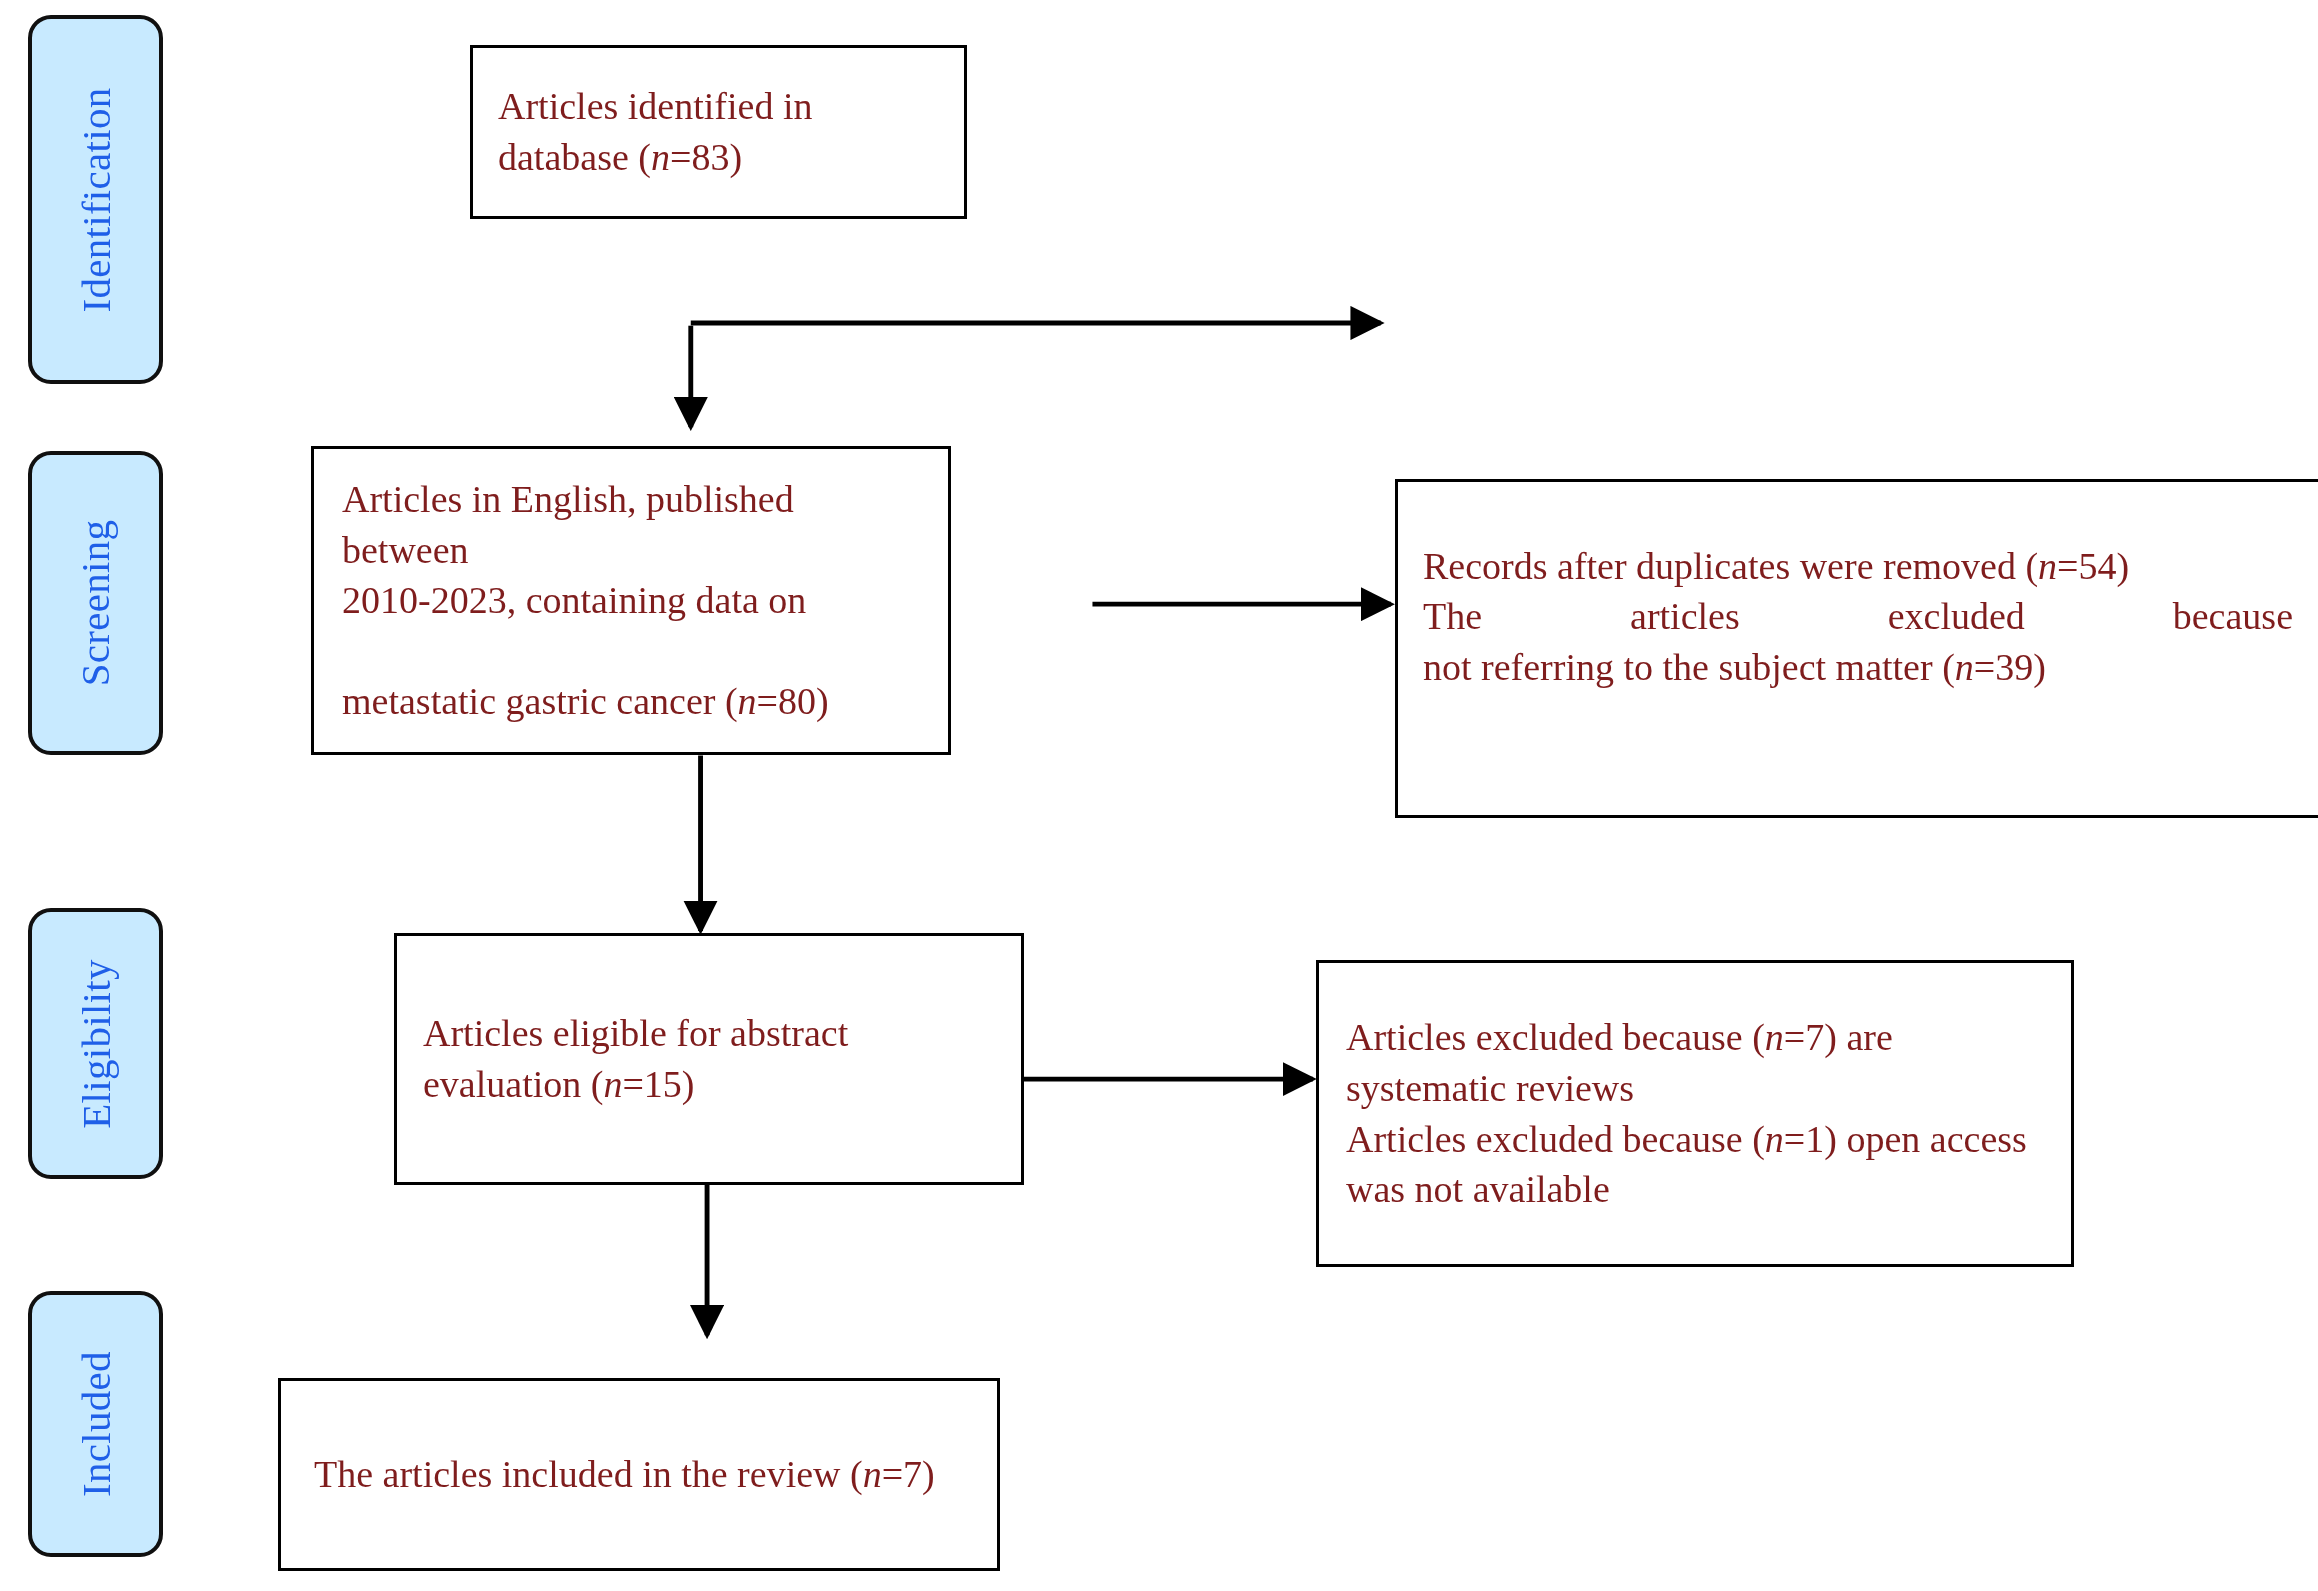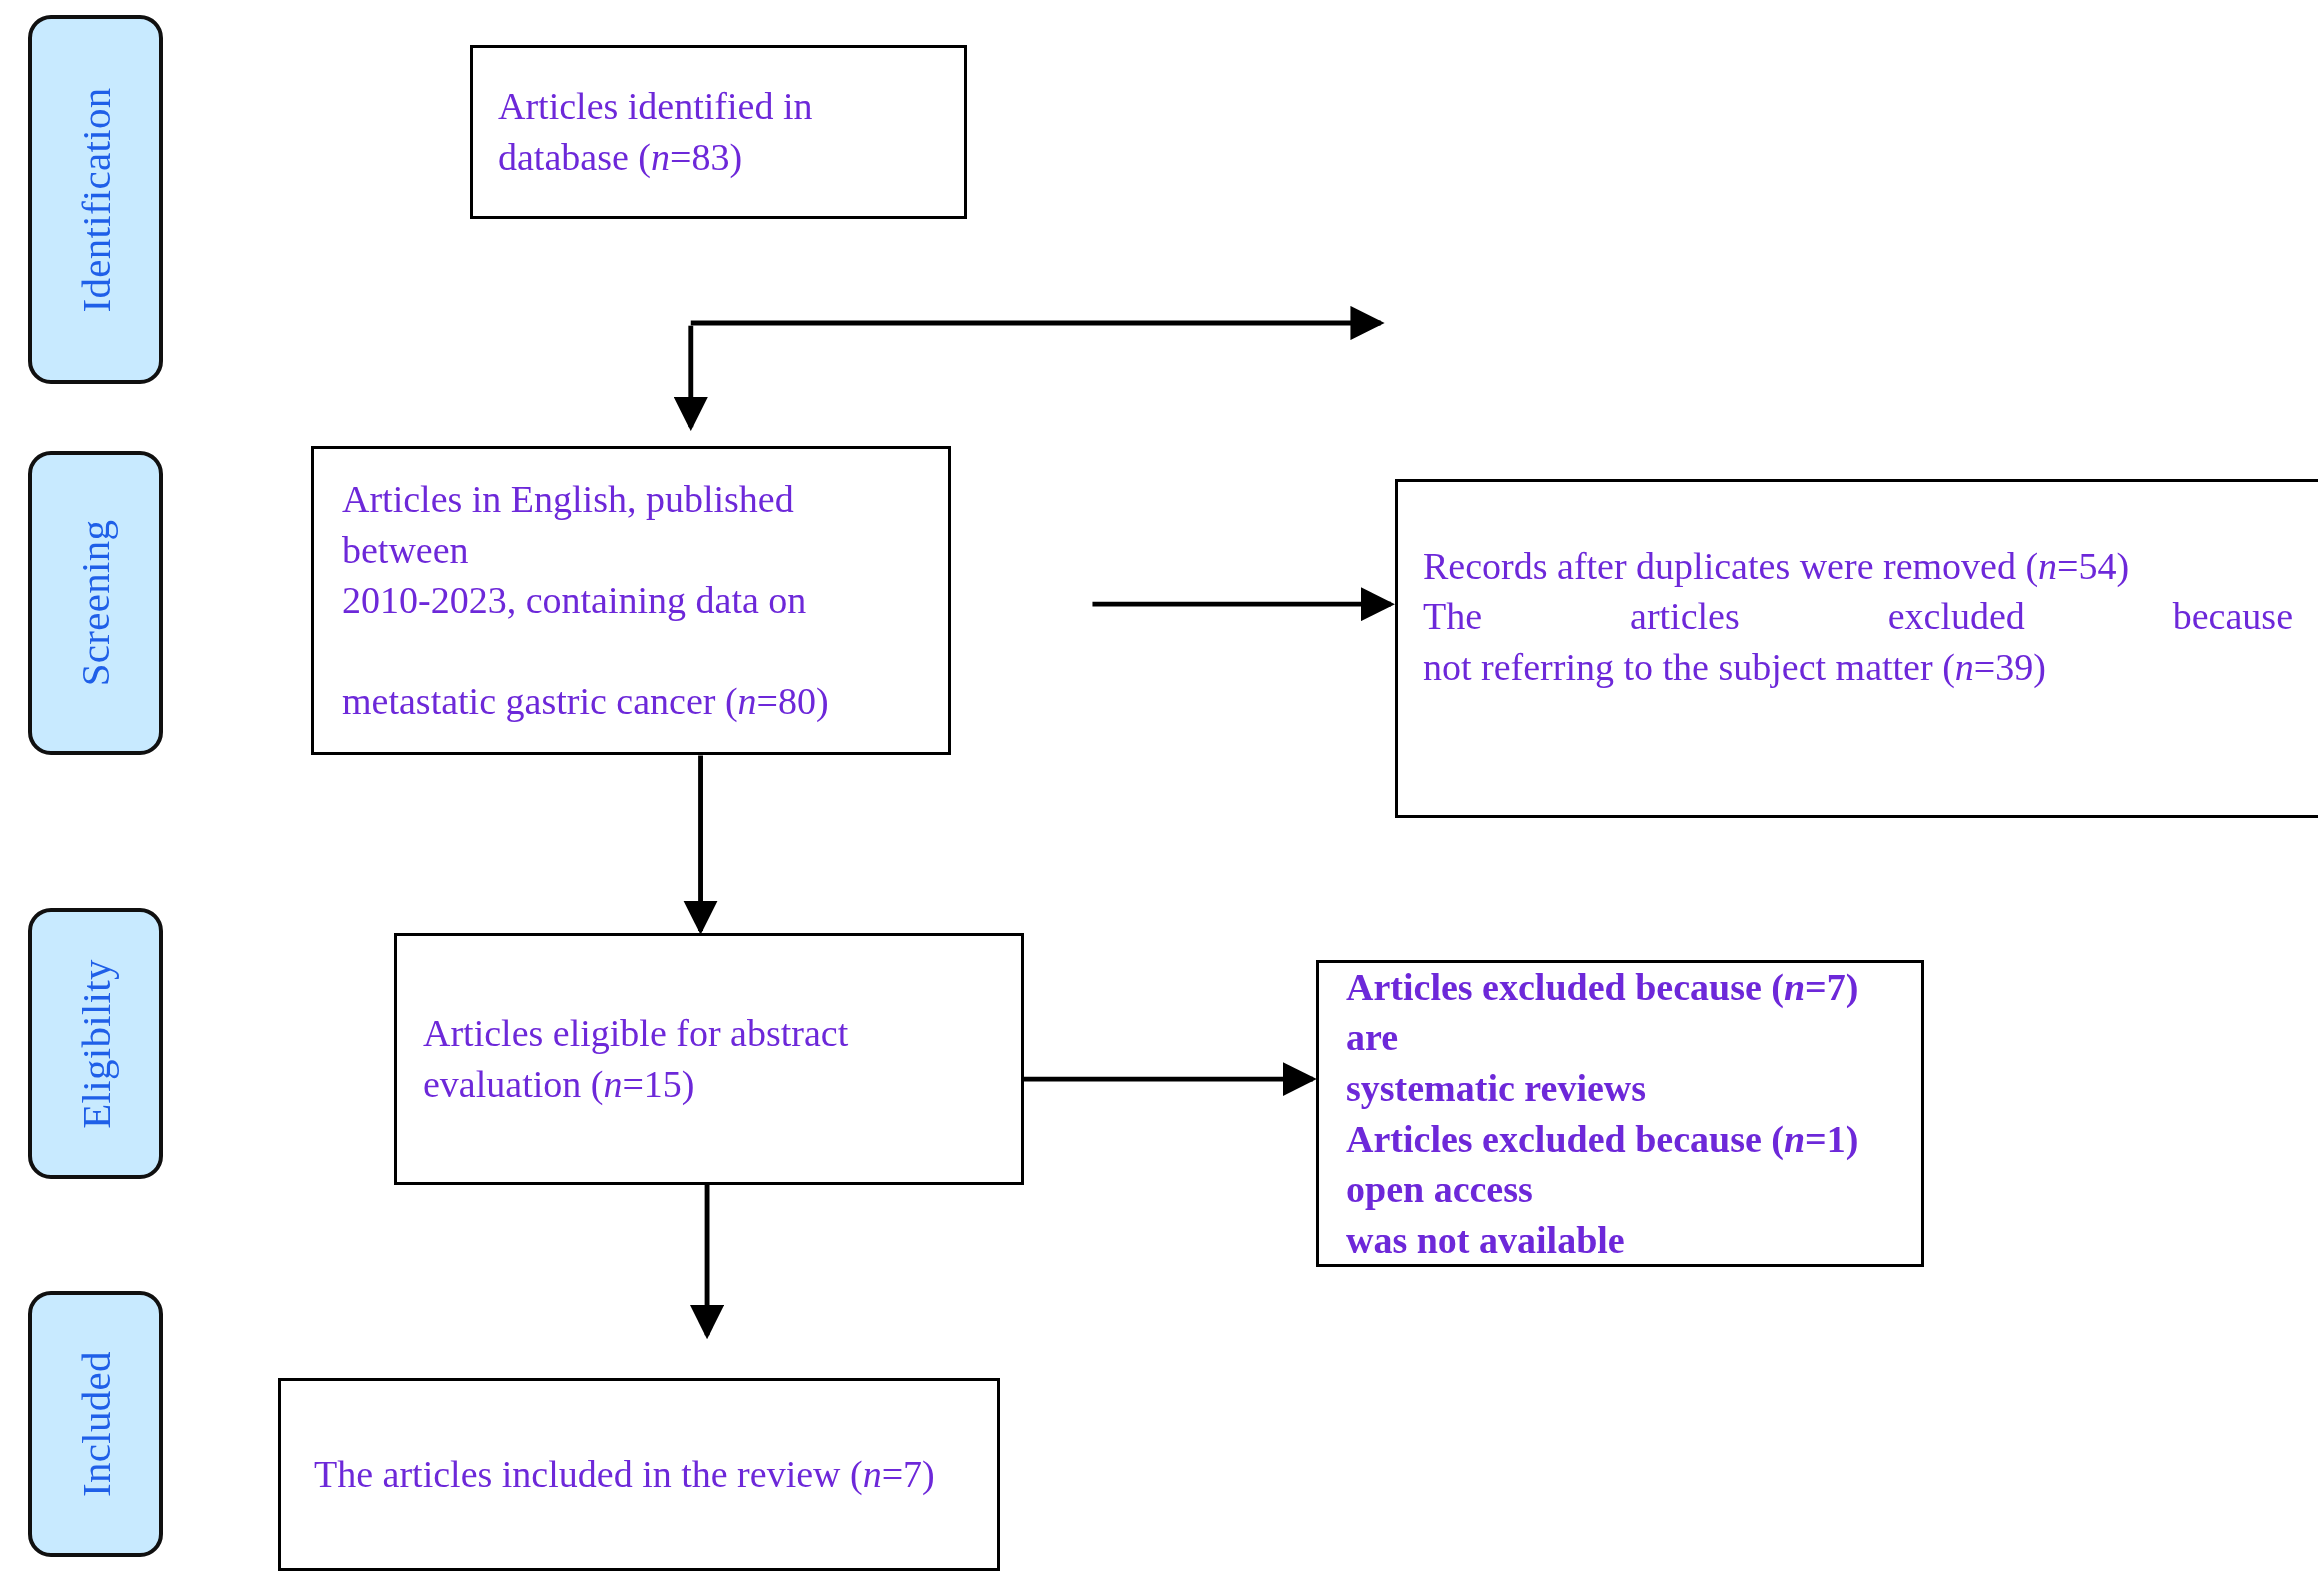--- a/index.html
+++ b/index.html
@@ -47,21 +47,21 @@
   .flow-box {
     position: absolute;
     background: #ffffff;
     border: 3.8px solid #000000;
     box-sizing: border-box;
     display: flex;
     align-items: center;
   }
   .flow-box .box-text {
     width: 100%;
-    color: #6d28d9;
+    color: #7f1d1d;
     font-size: 38px;
     line-height: 1.33;
     font-family: "Liberation Serif", "DejaVu Serif", serif;
   }
   .align-left   .box-text { text-align: left; }
   .align-center .box-text { text-align: center; }
   .align-justify .box-text { text-align: justify; text-align-last: left; }
   .box-text i { font-style: italic; }
 
   
@@ -158,21 +158,21 @@
 
 
   <div class="flow-box align-justify" style="left:1395px; top:479px; width:926px; height:339px; padding:0 25px;">
     <div class="box-text" style="margin-top:-64px;">
       <span>Records after duplicates were removed (</span><i>n</i><span>=54)</span><br>
       <span style="display:inline-block;width:100%;text-align:justify;text-align-last:justify;">The articles excluded because</span>
       <span>not referring to the subject matter (</span><i>n</i><span>=39)</span>
     </div>
   </div>
 
-  <div class="flow-box align-left" style="left:1316px; top:960px; width:608px; height:307px; padding:0 27px;font-weight:bold;">
+  <div class="flow-box align-left" style="left:1316px; top:960px; width:758px; height:307px; padding:0 27px;">
     <div class="box-text">
       <span>Articles excluded because (</span><i>n</i><span>=7) are</span><br>
       <span>systematic reviews</span><br>
       <span>Articles excluded because (</span><i>n</i><span>=1) open access</span><br>
       <span>was not available</span>
     </div>
   </div>
 
 </div>
 

